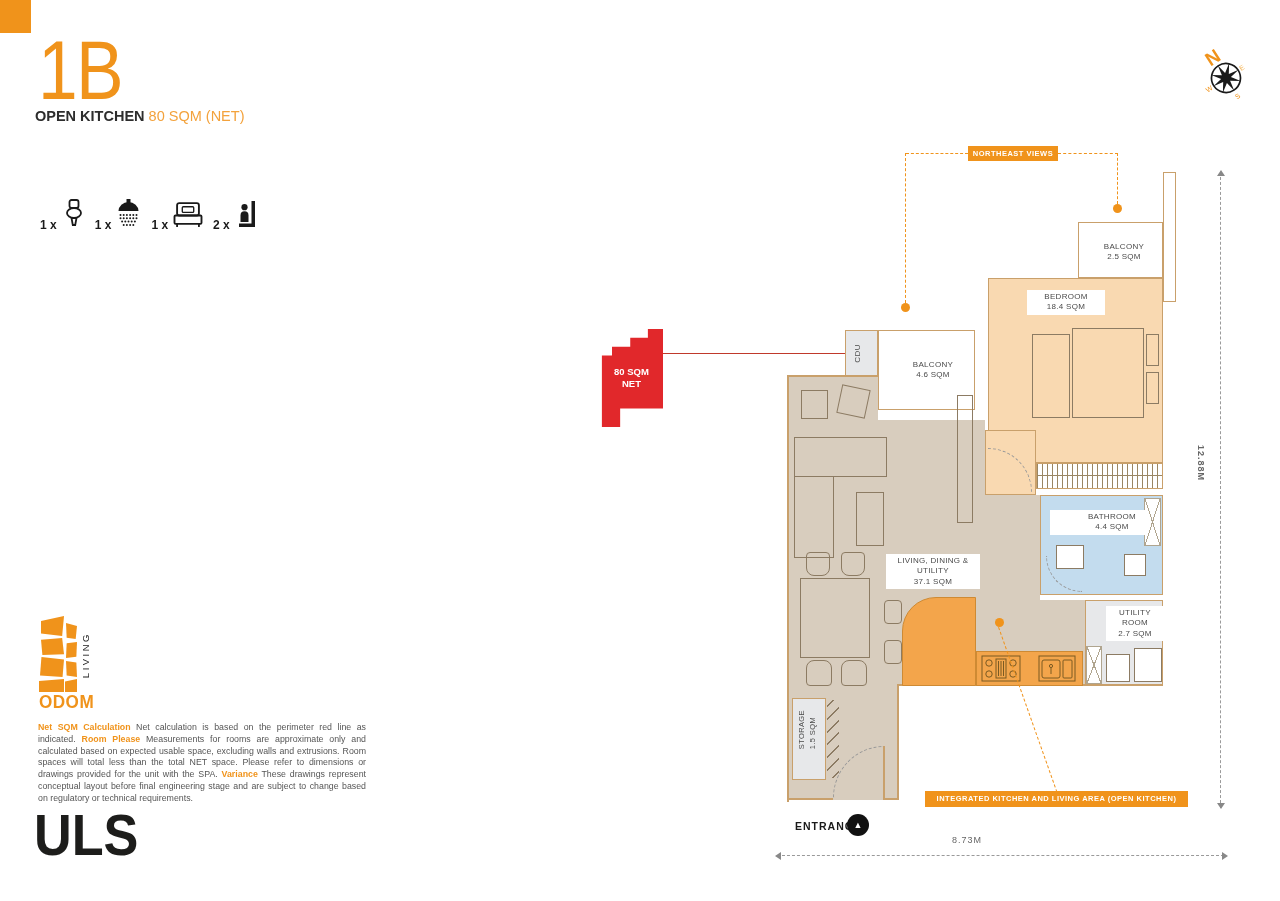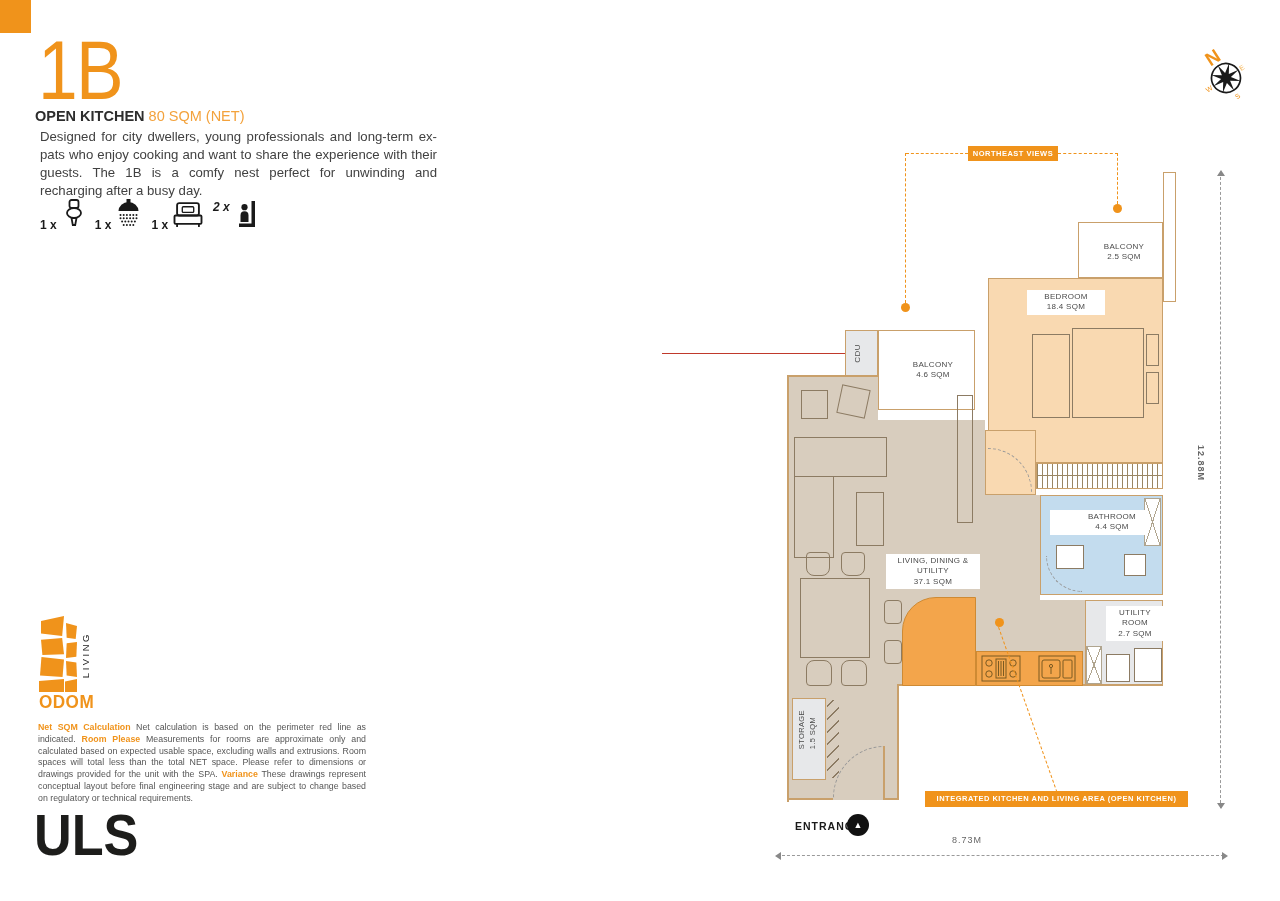--- a/index.html
+++ b/index.html
@@ -40,21 +40,20 @@
 <div class="page">
 
   <div class="a" style="left:0;top:0;width:31px;height:33px;background:#f0931b;"></div>
 
   <div class="a" style="left:38px;top:28px;font-size:84px;line-height:1;color:#f0931b;font-weight:400;
               transform:scaleX(.85);transform-origin:left top;letter-spacing:-2px;">1B</div>
   <div class="a" style="left:35px;top:108px;font-size:14.5px;">
     <b style="color:#2d2d2d;">OPEN KITCHEN</b>
     <span style="color:#f3a23c;">80 SQM (NET)</span>
   </div>
-  <div class="a" style="left:40px;top:128px;width:397px;font-size:13.2px;line-height:1.37;color:#414141;text-align:justify;">Designed for city dwellers, young professionals and long-term ex-pats who enjoy cooking and want to share the experience with their guests. The 1B is a comfy nest perfect for unwinding and recharging after a busy day.</div>
 
   <div class="a" style="left:40px;top:198px;display:flex;align-items:flex-end;gap:9px;">
     <div style="display:flex;align-items:flex-end;gap:4px;">
       <b style="font-size:12px;color:#1a1a1a;">1 x</b>
       <span>
         <svg width="25" height="30" viewBox="0 0 24 30" fill="none" stroke="#1a1a1a" stroke-width="1.8">
           <rect x="8" y="2" width="9" height="8" rx="2"></rect>
           <ellipse cx="12.5" cy="15" rx="7" ry="5"></ellipse>
           <path d="M10 20 L15 20 L13.7 27 L11.3 27 Z"></path>
         </svg>
@@ -97,21 +96,21 @@
       <span>
         <svg width="32" height="27" viewBox="0 0 30 26" fill="none" stroke="#1a1a1a" stroke-width="1.8">
           <rect x="4.5" y="2" width="21" height="12" rx="2"></rect>
           <rect x="9.5" y="5.5" width="11" height="5.5" rx="1" stroke-width="1.3"></rect>
           <rect x="2" y="14" width="26" height="8" rx="1"></rect>
           <line x1="4.5" y1="22" x2="4.5" y2="25"></line>
             <line x1="25.5" y1="22" x2="25.5" y2="25"></line>
         </svg>
       </span>
     </div>
-    <div style="display:flex;gap:4px;font-style:italic;">
+    <div style="display:flex;align-items:flex-end;gap:4px;">
       <b style="font-size:12px;color:#1a1a1a;">2 x</b>
       <span>
         <svg width="24" height="28" viewBox="0 0 24 28">
           <rect x="17.5" y="1" width="3.5" height="26" fill="#1a1a1a"></rect>
           <rect x="5" y="23.5" width="13" height="3.5" fill="#1a1a1a"></rect>
           <circle cx="10.5" cy="7.2" r="3.1" fill="#1a1a1a"></circle>
           <path d="M6.5 15.5 a4 4.2 0 0 1 8 0 v6.5 h-8 z" fill="#1a1a1a"></path>
         </svg>
       </span>
     </div>
@@ -243,20 +242,27 @@
   <div class="a dot" style="left:901px;top:303px;"></div>
   <div class="a dash-o" style="left:1058px;top:153px;width:60px;"></div>
   <div class="a dash-ov" style="left:1117px;top:153px;height:51px;"></div>
   <div class="a dot" style="left:1113px;top:204px;"></div>
 
   <div class="a dot" style="left:995px;top:618px;"></div>
   <div class="a dash-o" style="left:999px;top:627px;width:175px;transform:rotate(70.5deg);transform-origin:0 0;border-top-width:1px;"></div>
   <div class="a badge" style="left:925px;top:791px;width:263px;">INTEGRATED KITCHEN AND LIVING AREA (OPEN KITCHEN)</div>
 
   <div class="a" style="left:662px;top:353px;width:183px;border-top:1px solid #c0392b;"></div>
+  <div class="a" style="left:600px;top:329px;width:63px;height:98px;background:#e1282b;
+              clip-path:polygon(76% 0, 100% 0, 100% 81%, 32% 81%, 32% 100%, 3% 100%, 3% 27%, 19% 27%, 19% 18%, 48% 18%, 48% 9%, 76% 9%);">
+    <div style="position:absolute;left:0;right:0;top:37px;text-align:center;color:#fff;font-weight:bold;font-size:9.5px;line-height:1.3;">
+      <span>80 SQM</span><br>
+      <span>NET</span>
+    </div>
+  </div>
 
   <div class="a dash-gv" style="left:1220px;top:172px;height:636px;"></div>
   <div class="a" style="left:1217px;top:170px;width:0;height:0;border-left:4px solid transparent;border-right:4px solid transparent;border-bottom:6px solid #888;"></div>
   <div class="a" style="left:1217px;top:803px;width:0;height:0;border-left:4px solid transparent;border-right:4px solid transparent;border-top:6px solid #888;"></div>
   <div class="a vtext" style="left:1196px;top:445px;font-size:9px;font-weight:bold;color:#666;letter-spacing:1px;">12.88M</div>
   <div class="a dash-g" style="left:777px;top:855px;width:447px;"></div>
   <div class="a" style="left:775px;top:852px;width:0;height:0;border-top:4px solid transparent;border-bottom:4px solid transparent;border-right:6px solid #888;"></div>
   <div class="a" style="left:1222px;top:852px;width:0;height:0;border-top:4px solid transparent;border-bottom:4px solid transparent;border-left:6px solid #888;"></div>
   <div class="a" style="left:952px;top:835px;font-size:9px;font-weight:normal;color:#666;letter-spacing:1px;">8.73M</div>
 

